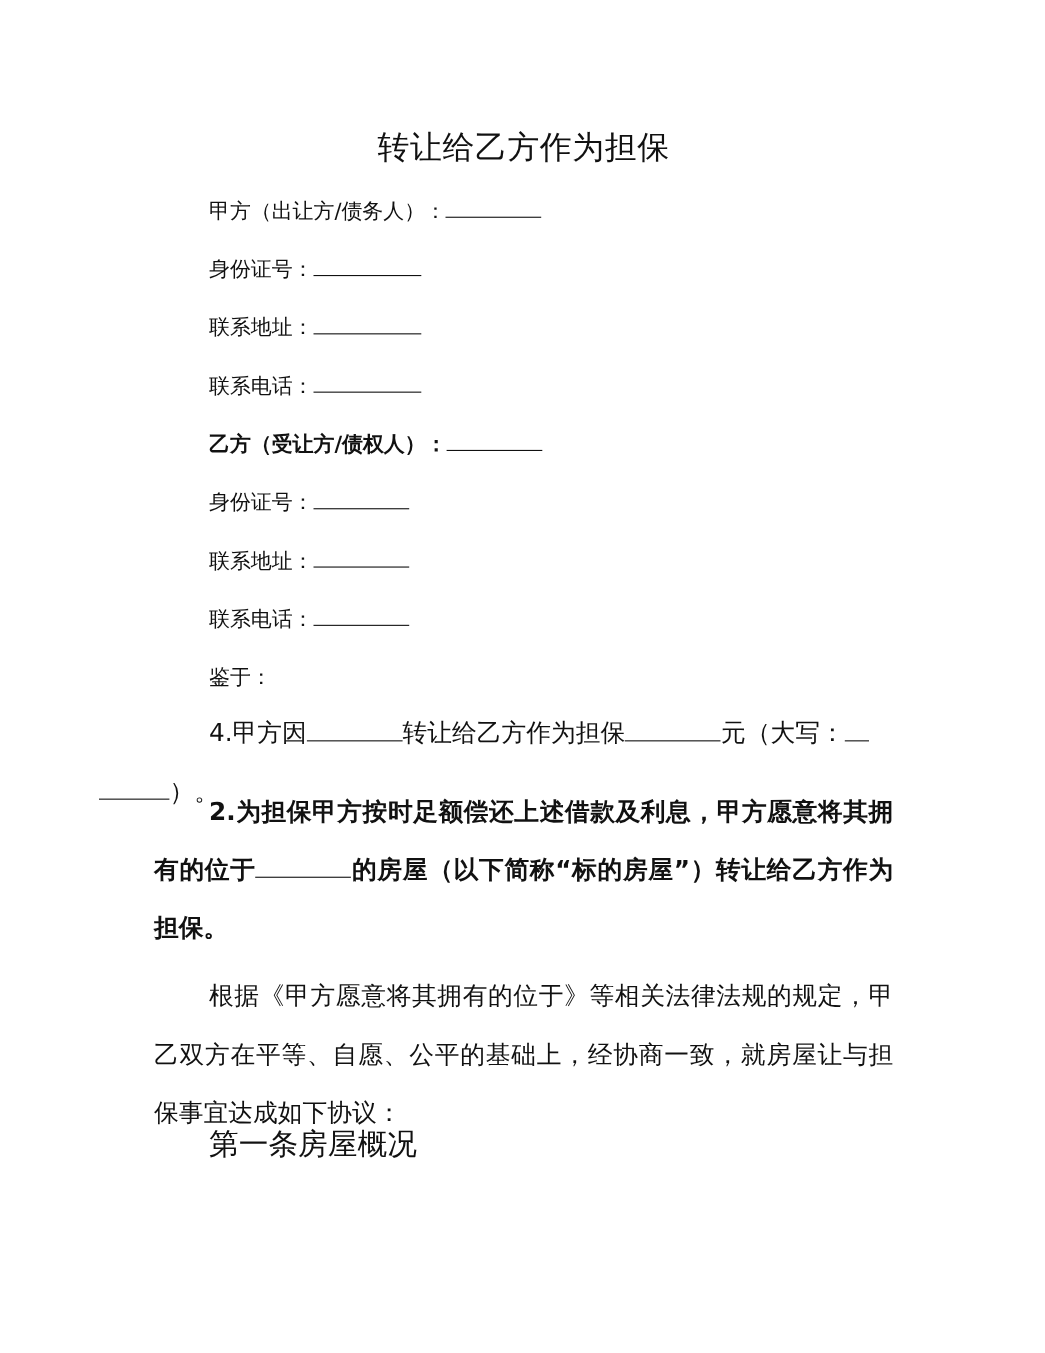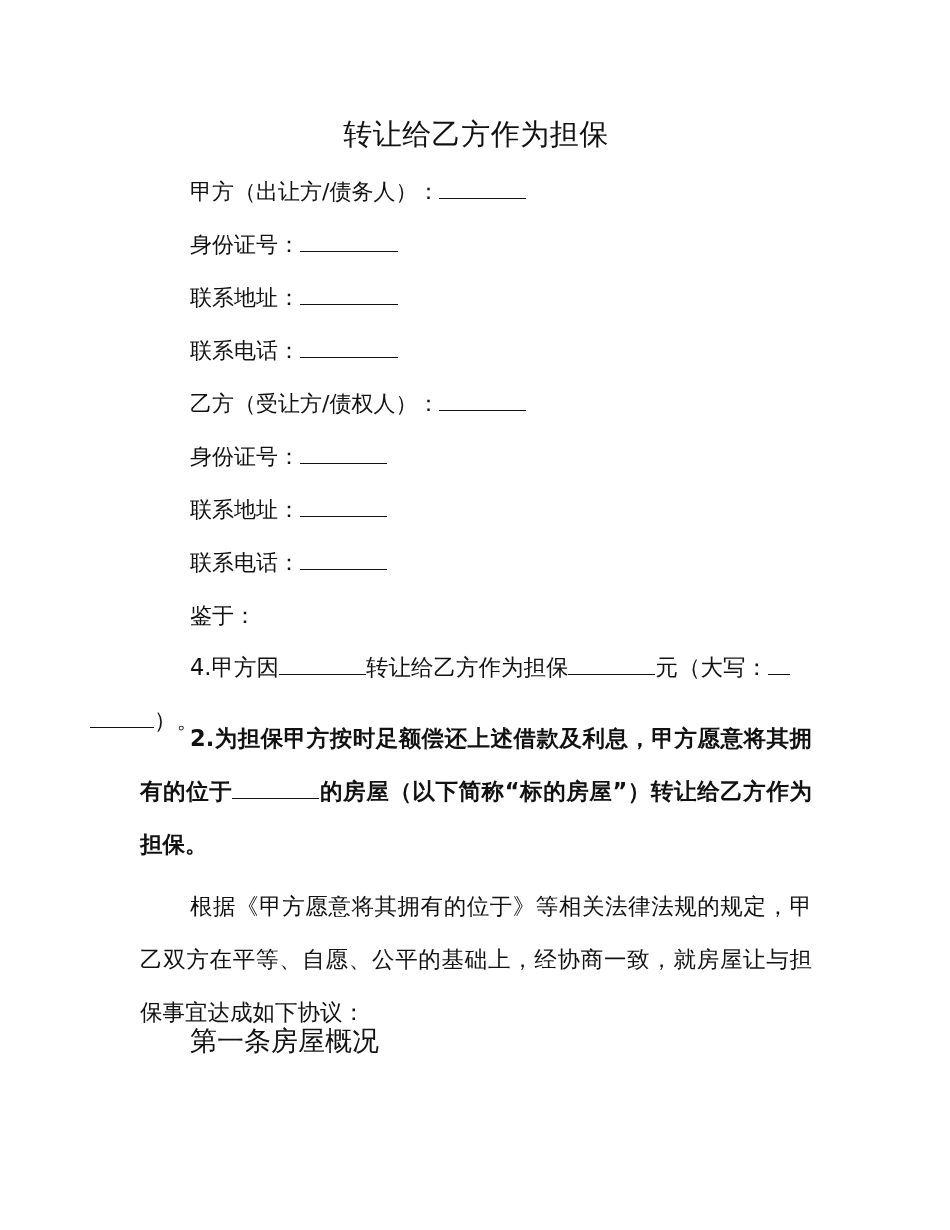--- a/index.html
+++ b/index.html
@@ -27,21 +27,21 @@
       left: 0;
       width: 672px;
       text-align: center;
       font-size: 29px;
       line-height: 44px;
       letter-spacing: 0.5px;
     }
     .line {
       position: absolute;
       left: 50px;
-      font-size: 22px;
+      font-size: 19px;
       line-height: 32px;
       white-space: nowrap;
     }
     .para {
       position: absolute;
       left: 0;
       width: 672px;
       font-size: 22.5px;
       line-height: 53px;
       text-indent: 50px;
@@ -75,21 +75,21 @@
   <div class="line" style="top:229px;">
     <span>身份证号：</span><span class="blank" style="width:98px;"></span>
   </div>
   <div class="line" style="top:282px;">
     <span>联系地址：</span><span class="blank" style="width:98px;"></span>
   </div>
   <div class="line" style="top:335px;">
     <span>联系电话：</span><span class="blank" style="width:98px;"></span>
   </div>
 
-  <div class="line" style="top:388px;">
+  <div class="line" style="top:388px;font-weight:bold;">
     <span>乙方（受让方/债权人）：</span><span class="blank" style="width:87px;"></span>
   </div>
   <div class="line" style="top:441px;">
     <span>身份证号：</span><span class="blank" style="width:87px;"></span>
   </div>
   <div class="line" style="top:494px;">
     <span>联系地址：</span><span class="blank" style="width:87px;"></span>
   </div>
   <div class="line" style="top:547px;">
     <span>联系电话：</span><span class="blank" style="width:87px;"></span>

